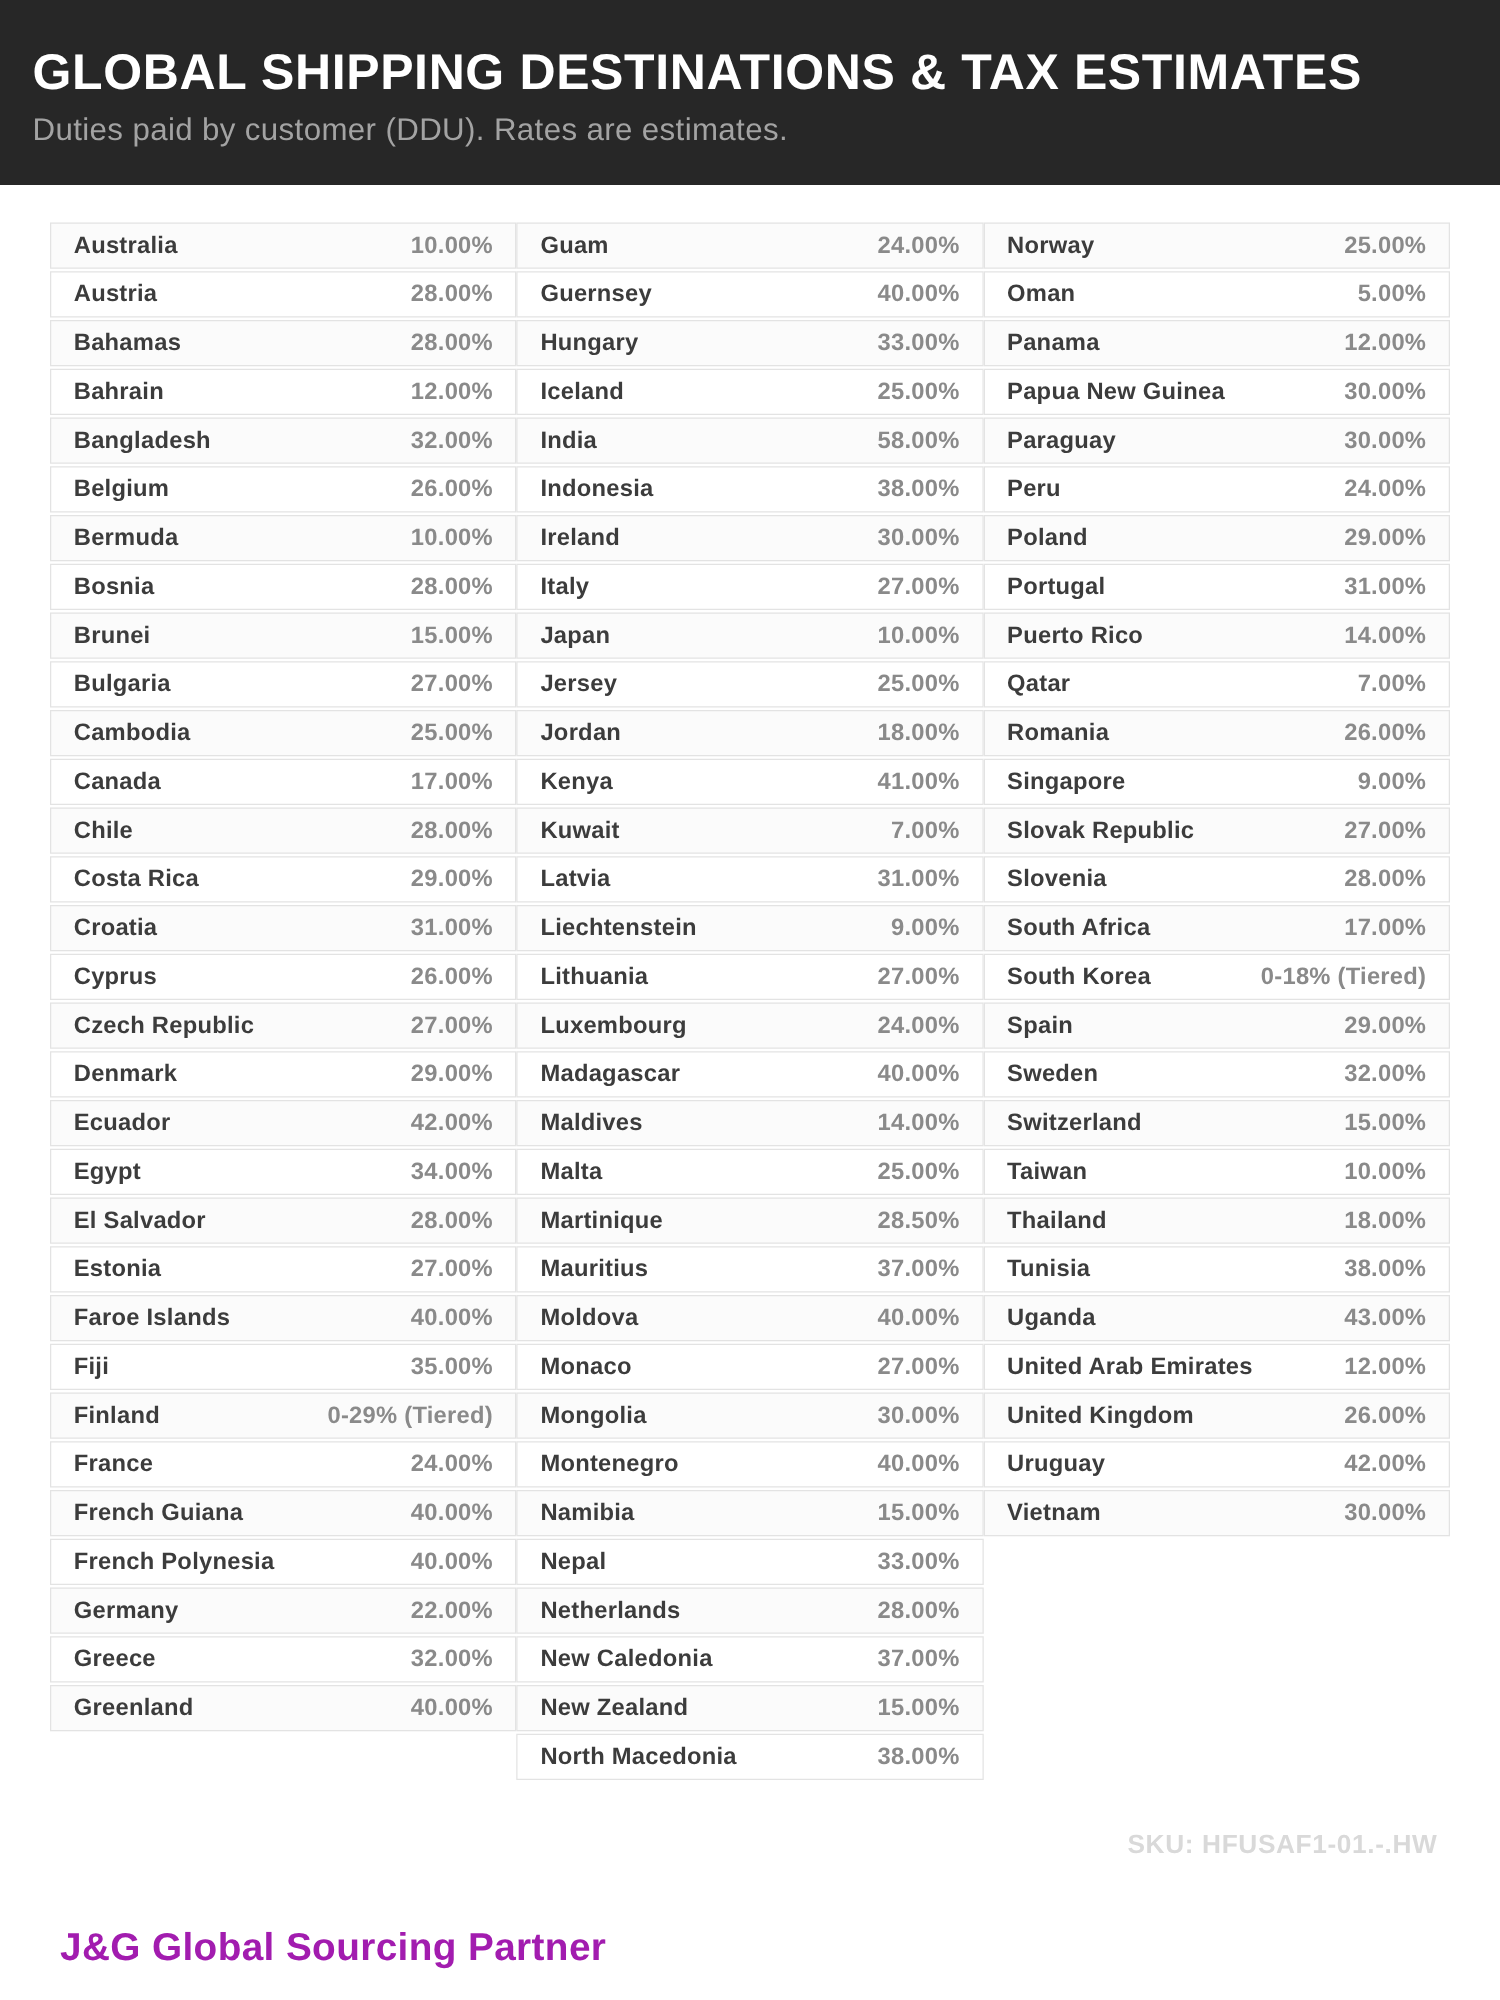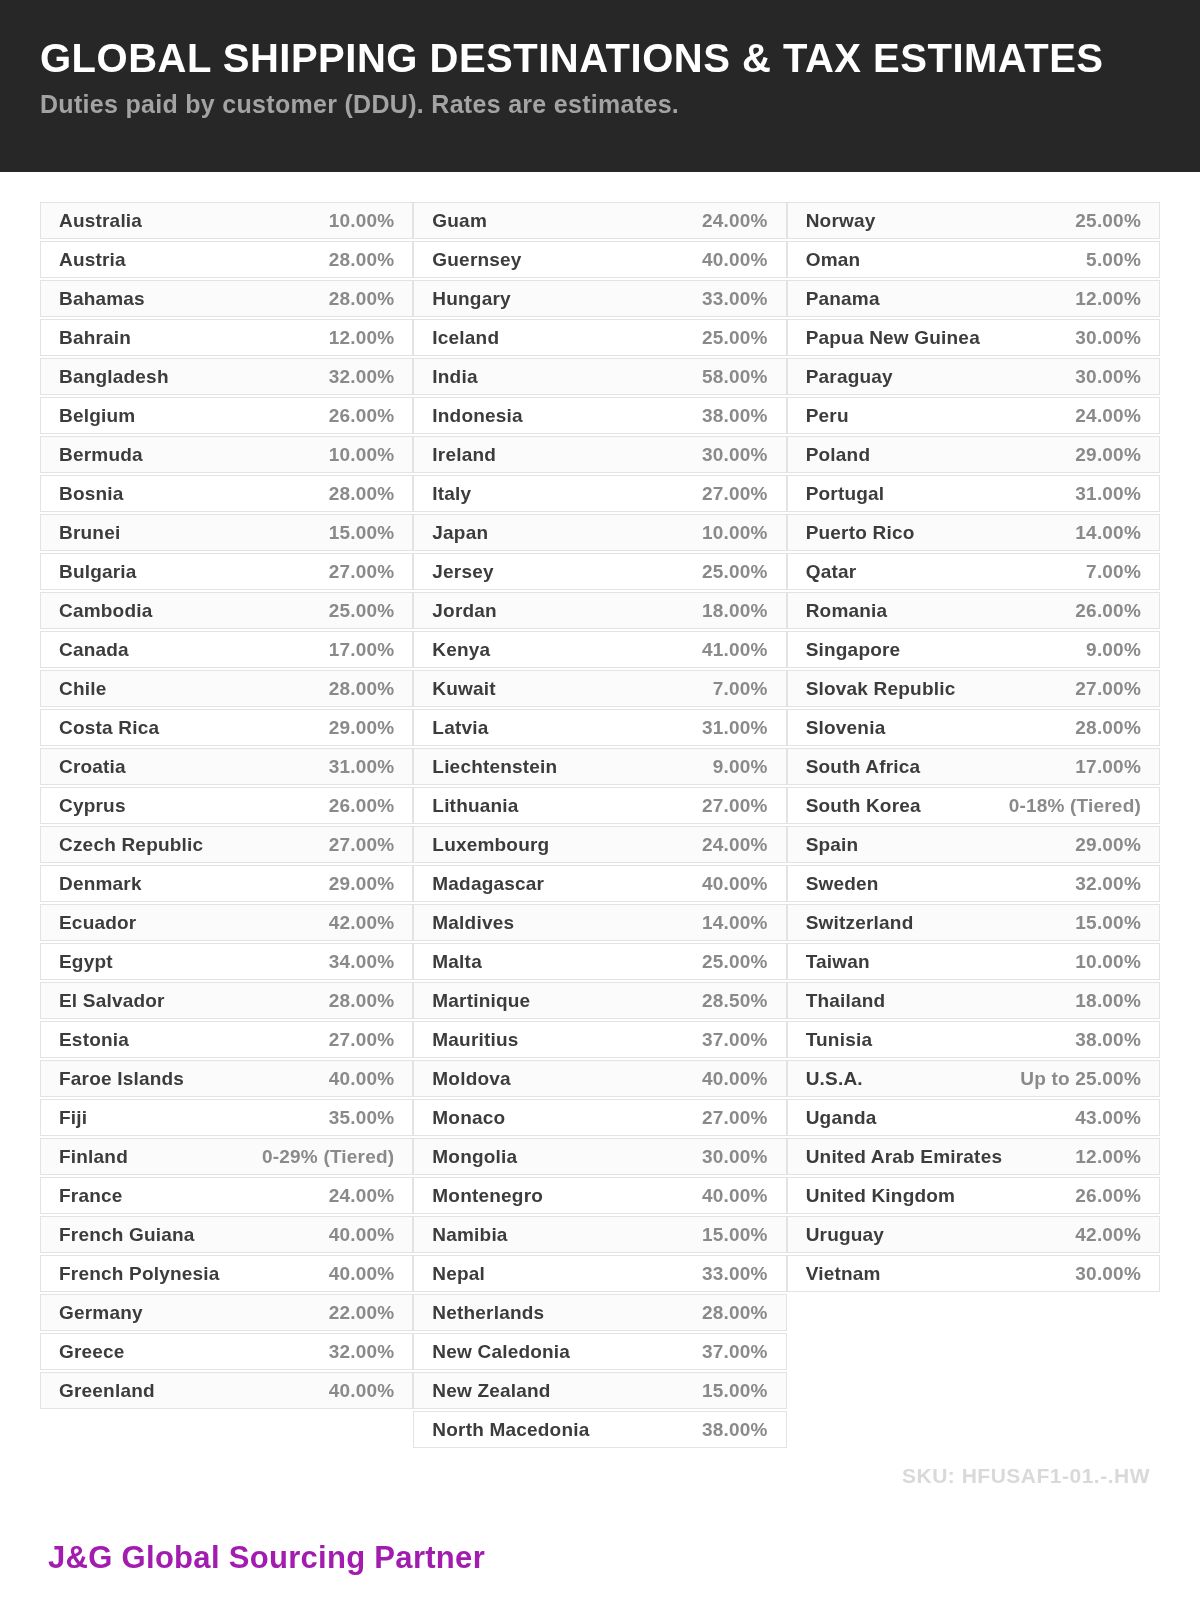--- a/index.html
+++ b/index.html
@@ -1,29 +1,29 @@
 <!DOCTYPE html>
 <html><head>
 <meta charset="utf-8">
 <style>
   html,body{margin:0;padding:0;}
   body{
     width:1200px;height:1600px;position:relative;background:#ffffff;
     font-family:"Liberation Sans", sans-serif;overflow:hidden;
   }
   .header{
-    background:#272727;height:172px;box-sizing:border-box;
-    padding:36px 48px 0 40px;
+    background:#272727;height:148px;box-sizing:border-box;
+    padding:36px 48px 0 26px;
   }
   .title{
     color:#ffffff;font-size:40px;font-weight:bold;letter-spacing:0.5px;
     margin:0;line-height:1.1;
   }
   .subtitle{
-    color:#a3a3a3;font-size:25px;font-weight:bold;letter-spacing:0.3px;
+    color:#a3a3a3;font-size:25px;font-weight:normal;letter-spacing:0.3px;
     margin:10px 0 0 0;
   }
   .table-wrap{
     margin:30px 40px 0 40px;
     display:flex;align-items:flex-start;
   }
   .col{flex:1;min-width:0;}
   .row{
     height:37px;margin-bottom:2px;box-sizing:border-box;
     border:1px solid #e3e3e3;background:#ffffff;
@@ -396,24 +396,20 @@
       </div>
       <div class="row">
         <span class="country">Thailand</span>
         <span class="rate">18.00%</span>
       </div>
       <div class="row">
         <span class="country">Tunisia</span>
         <span class="rate">38.00%</span>
       </div>
       <div class="row">
-        <span class="country">U.S.A.</span>
-        <span class="rate">Up to 25.00%</span>
-      </div>
-      <div class="row">
         <span class="country">Uganda</span>
         <span class="rate">43.00%</span>
       </div>
       <div class="row">
         <span class="country">United Arab Emirates</span>
         <span class="rate">12.00%</span>
       </div>
       <div class="row">
         <span class="country">United Kingdom</span>
         <span class="rate">26.00%</span>

